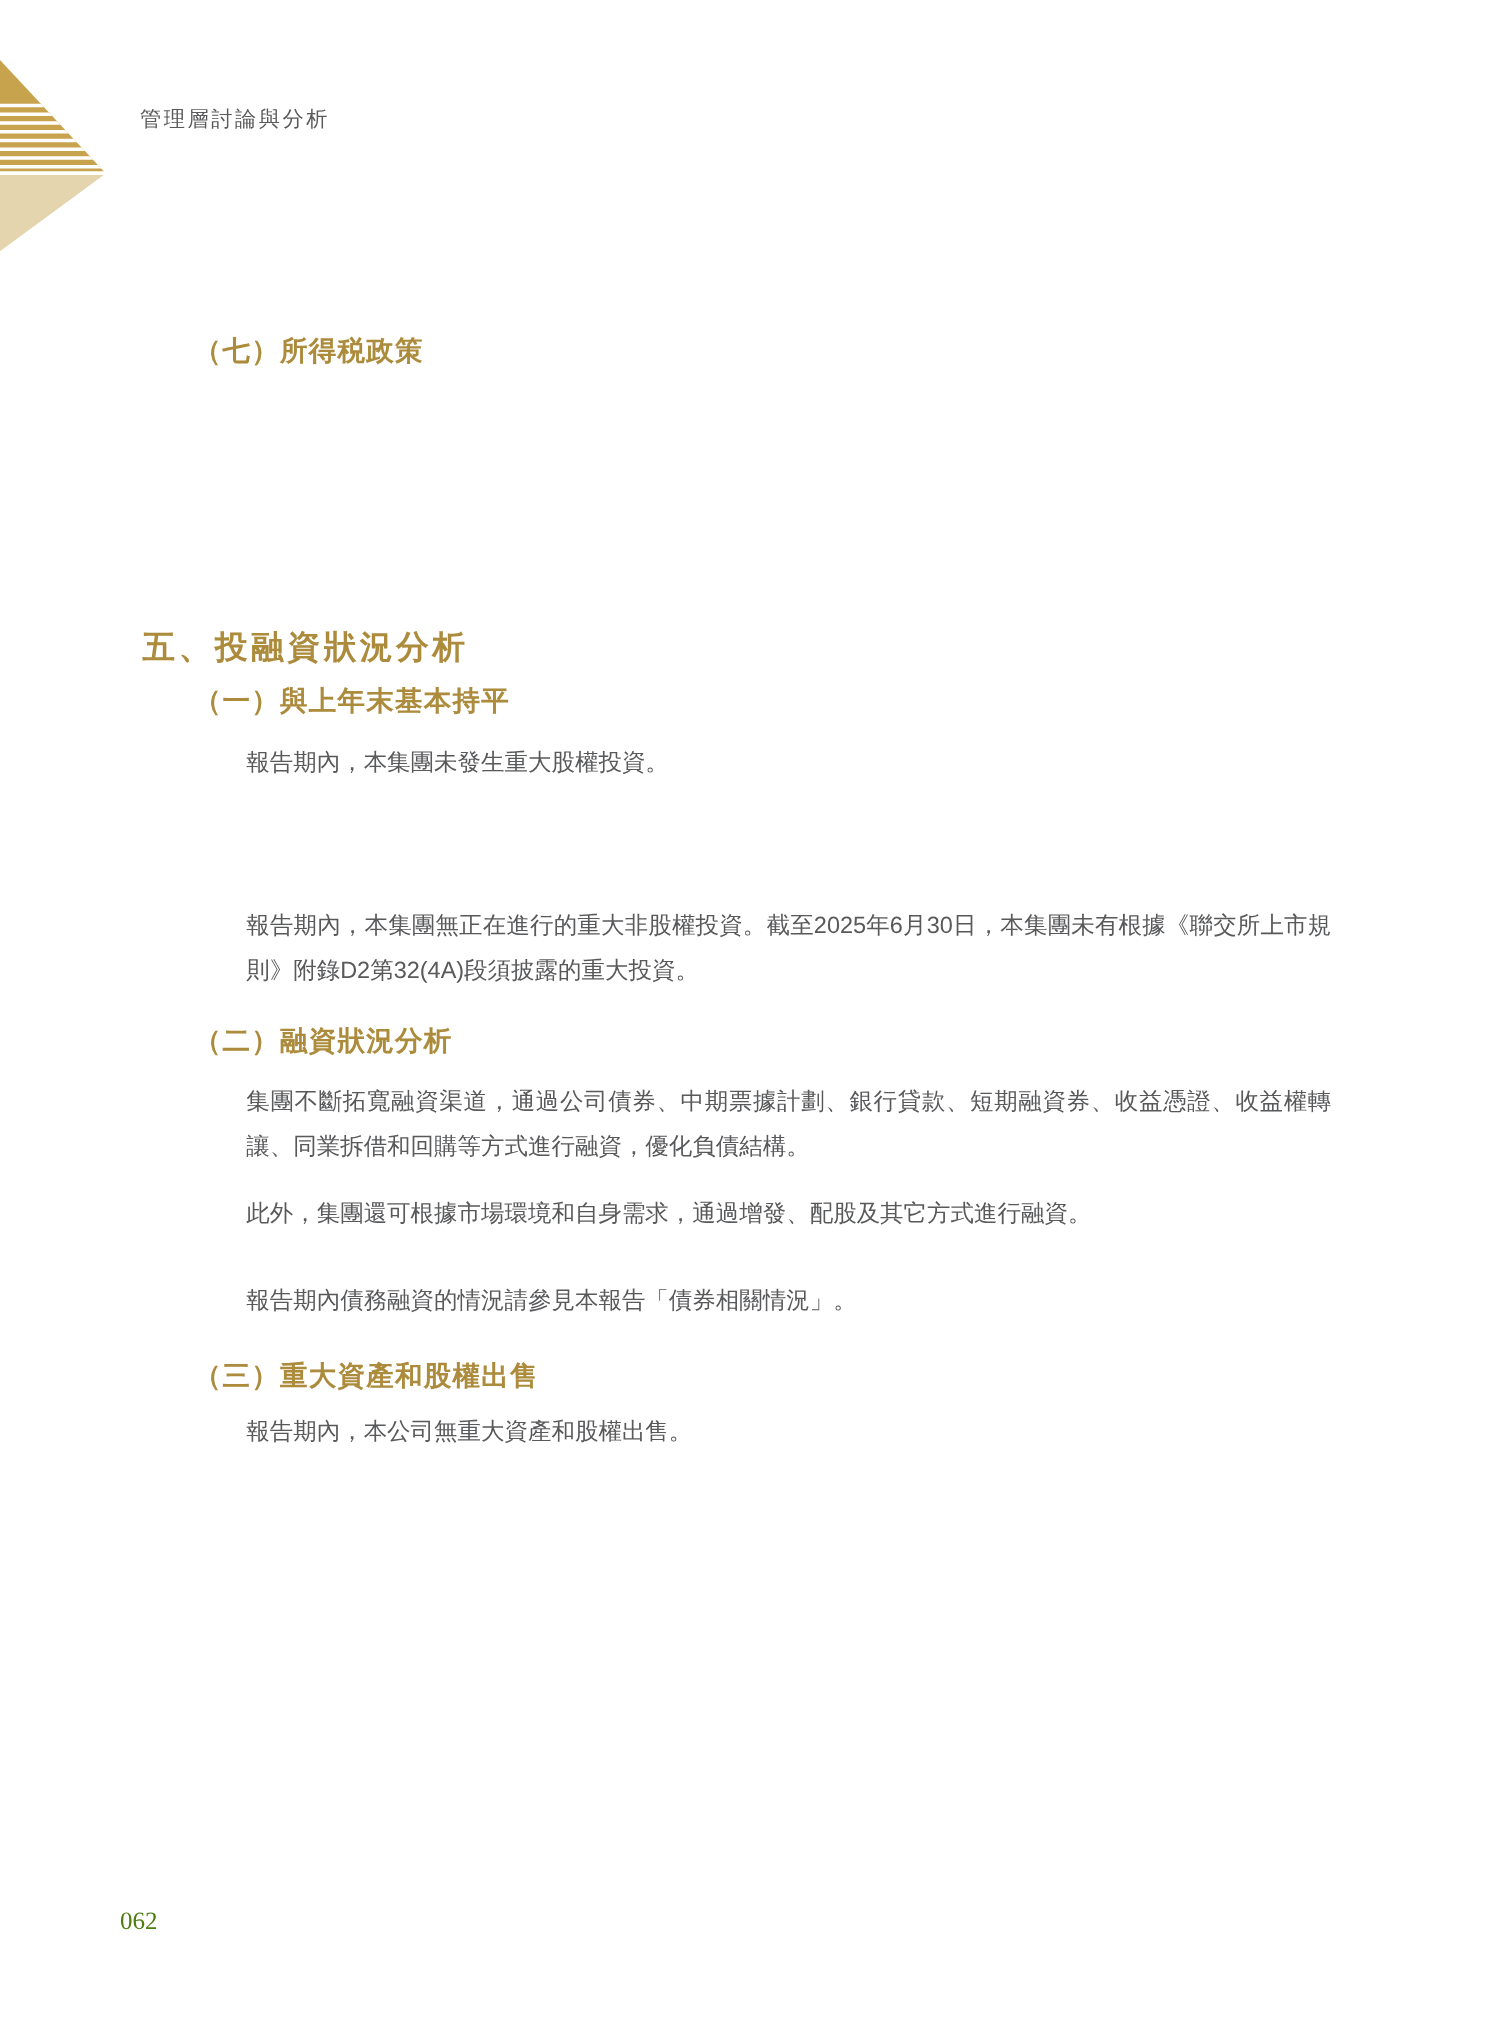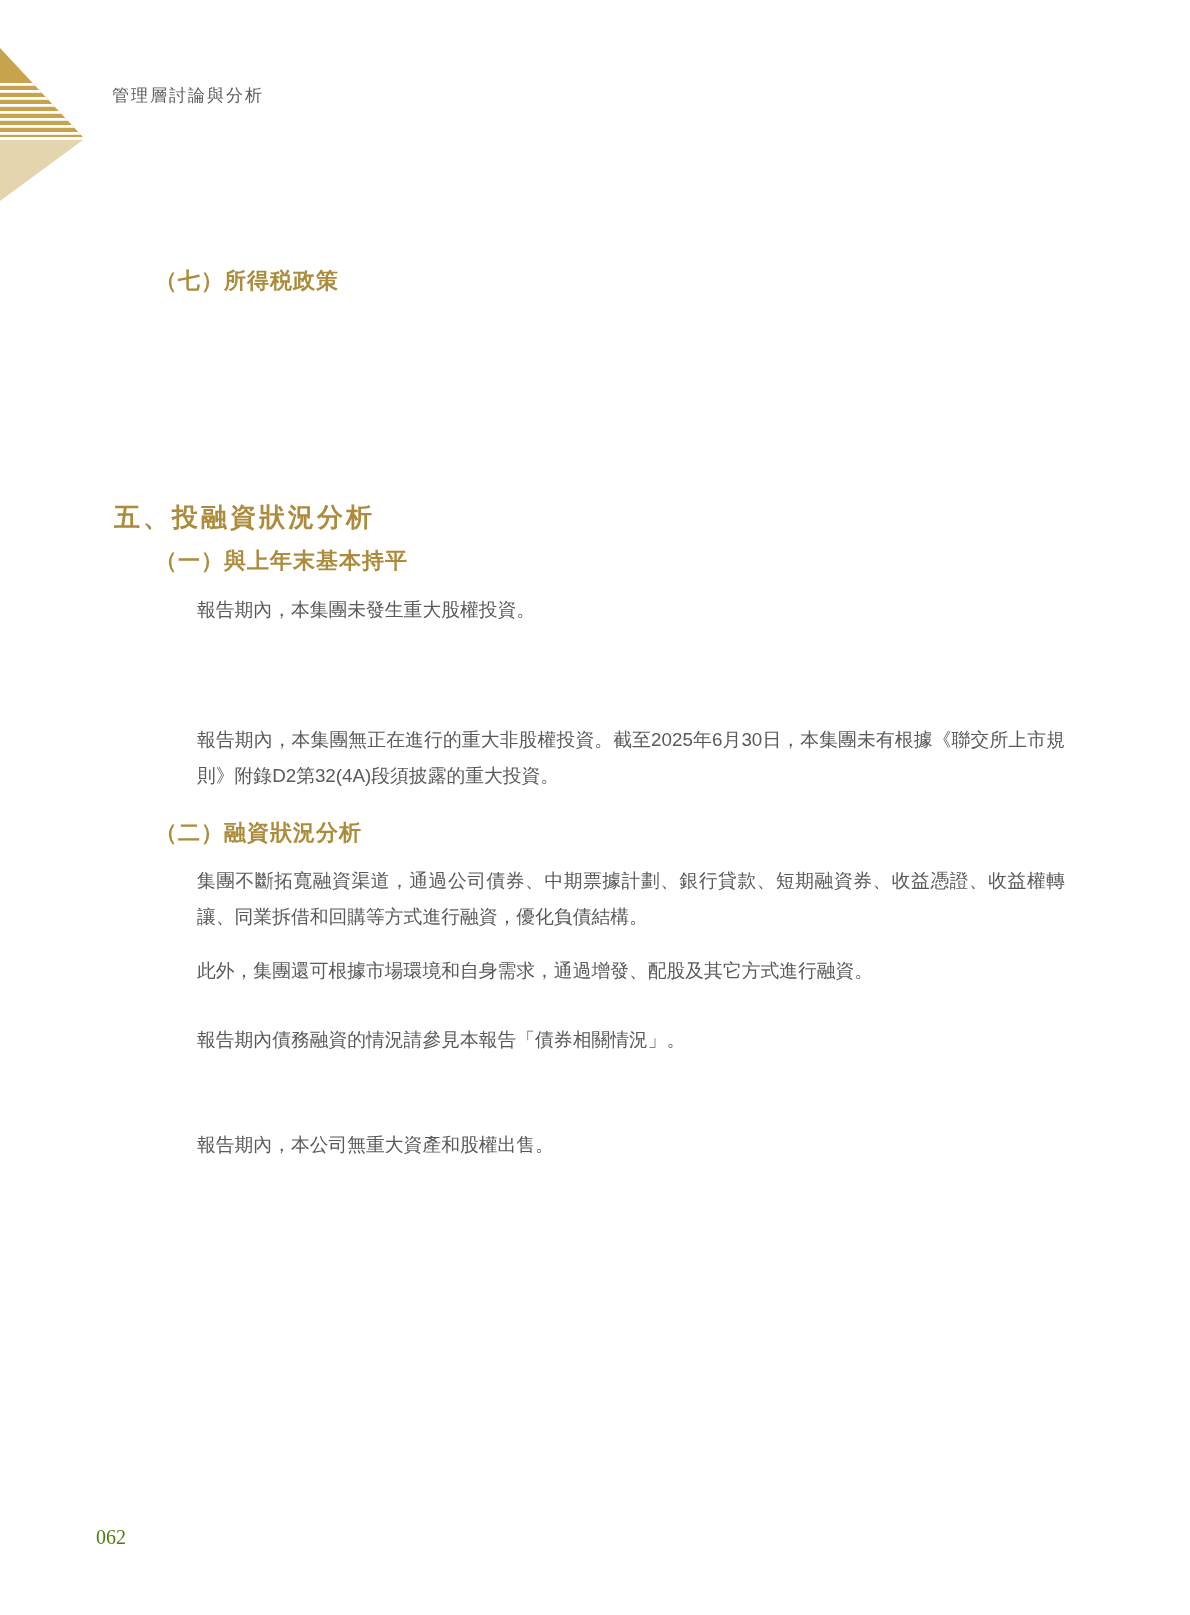--- a/index.html
+++ b/index.html
@@ -106,17 +106,18 @@
 
   <div class="h-sub" style="top:546px;">（一）與上年末基本持平</div>
   <div class="para" style="top:592px;">報告期內，本集團未發生重大股權投資。</div>
   <div class="para" style="top:722px;">報告期內，本集團無正在進行的重大非股權投資。截至2025年6月30日，本集團未有根據《聯交所上市規則》附錄D2第32(4A)段須披露的重大投資。</div>
 
   <div class="h-sub" style="top:818px;">（二）融資狀況分析</div>
   <div class="para" style="top:863px;">集團不斷拓寬融資渠道，通過公司債券、中期票據計劃、銀行貸款、短期融資券、收益憑證、收益權轉讓、同業拆借和回購等方式進行融資，優化負債結構。</div>
   <div class="para" style="top:953px;">此外，集團還可根據市場環境和自身需求，通過增發、配股及其它方式進行融資。</div>
   <div class="para" style="top:1022px;">報告期內債務融資的情況請參見本報告「債券相關情況」。</div>
 
+  <div class="h-sub" style="top:1086px;">（三）重大資產和股權出售</div>
   <div class="para" style="top:1127px;">報告期內，本公司無重大資產和股權出售。</div>
 
   <div class="page-number">062</div>
 
 </div>
 
 </body></html>

